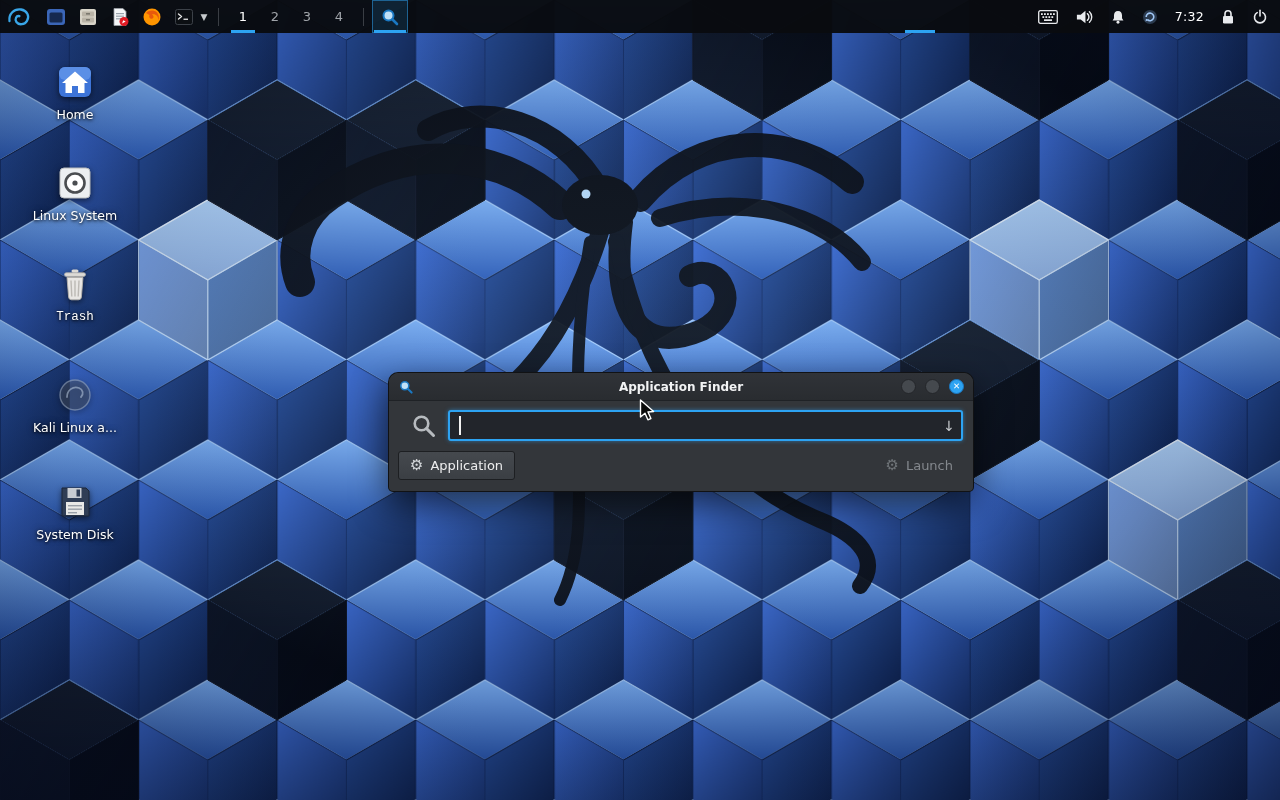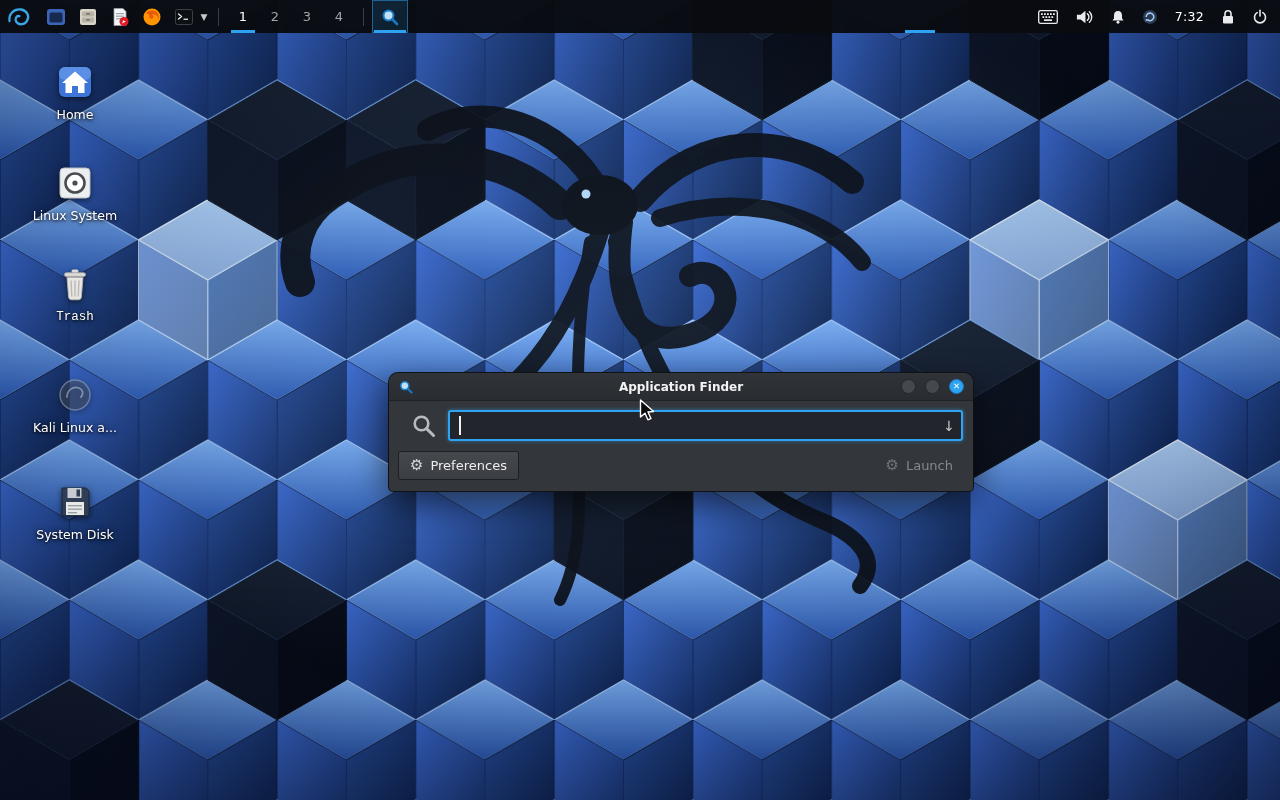--- a/index.html
+++ b/index.html
@@ -376,21 +376,21 @@
     <div class="input-wrap">
       <input class="finder-input" type="text" value="" style="">
       <span class="caret"></span>
       <span class="input-arrow">↓</span>
     </div>
   </div>
 
   <div class="btn-row">
     <button class="pref-btn">
       <span class="gear-glyph">⚙</span>
-      <span>Preferences</span>
+      <span>Application</span>
     </button>
     <button class="launch-btn" disabled="">
       <span class="launch-glyph">⚙</span>
       <span>Launch</span>
     </button>
   </div>
 </div>
 
 <svg class="cursor" width="20" height="24" viewBox="0 0 20 24">
   <path d="M1.5,1 L1.5,18 L6,14.2 L8.9,20.8 L11.9,19.5 L9,13 L14.6,12.5 Z" fill="#0a0a0a" stroke="#ffffff" stroke-width="1.4" stroke-linejoin="round"></path>

